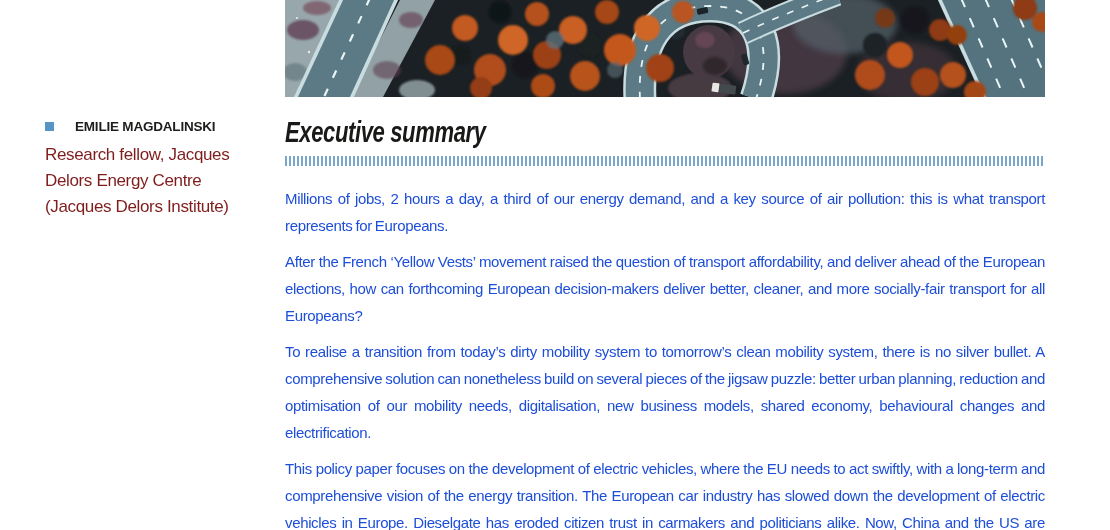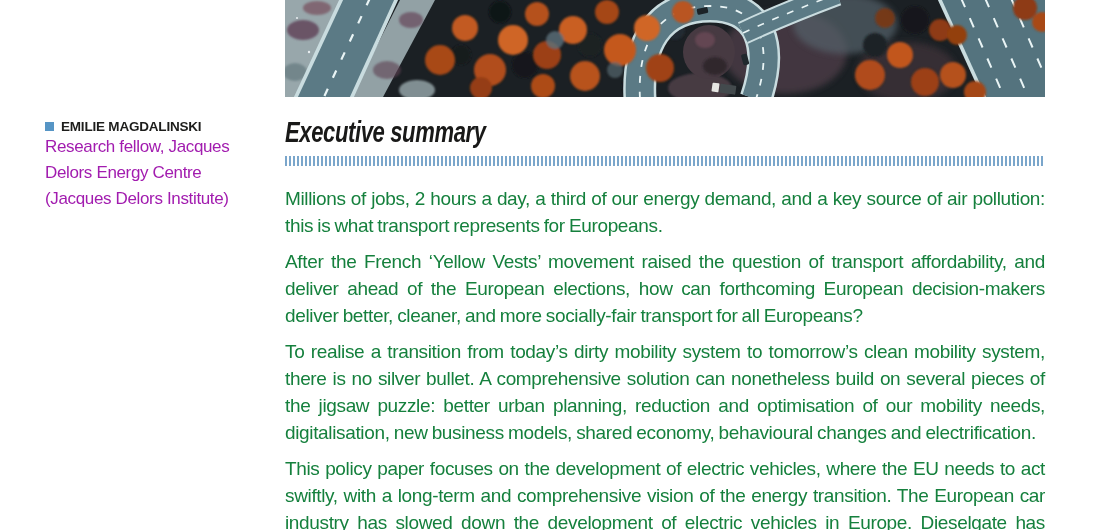--- a/index.html
+++ b/index.html
@@ -26,38 +26,38 @@
     background: #1b2024;
   }
   .hero svg { display: block; width: 100%; height: 100%; }
 
   
   .author {
     position: absolute;
     left: 45px; top: 119px;
     width: 219px;
   }
-  .author-name-row { display: flex; align-items: center; gap: 7px; }
+  .author-name-row { display: flex; align-items: center; gap: 21px; }
   .bullet {
     width: 9px; height: 9px;
     background: #5695c5;
     flex: 0 0 auto;
   }
   .author-name {
     font-size: 13.5px;
     font-weight: bold;
     color: #1d1d1b;
     letter-spacing: -0.2px;
     white-space: nowrap;
   }
   .author-role {
-    margin-top: 0;
+    margin-top: 8px;
     font-size: 17px;
     line-height: 26px;
-    color: #a21caf;
+    color: #7f1d1d;
     letter-spacing: -0.35px;
   }
 
   
   .content {
     position: absolute;
     left: 285px; top: 116px;
     width: 760px;
   }
   h1.section-title {
@@ -75,23 +75,23 @@
     transform-origin: 0 50%;
     letter-spacing: -0.5px;
   }
   .rule {
     height: 10px;
     margin: 8px 0 19px 0;
     background: repeating-linear-gradient(90deg, #7aa6cb 0 2px, transparent 2px 4px);
   }
   .para {
     margin: 0 0 9px 0;
-    font-size: 19px;
+    font-size: 15px;
     line-height: 27px;
-    color: #15803d;
+    color: #1d4ed8;
     text-align: justify;
     letter-spacing: -0.35px;
     word-spacing: -0.8px;
   }
 </style>
 </head>
 <body>
 
 <div class="page">
 

